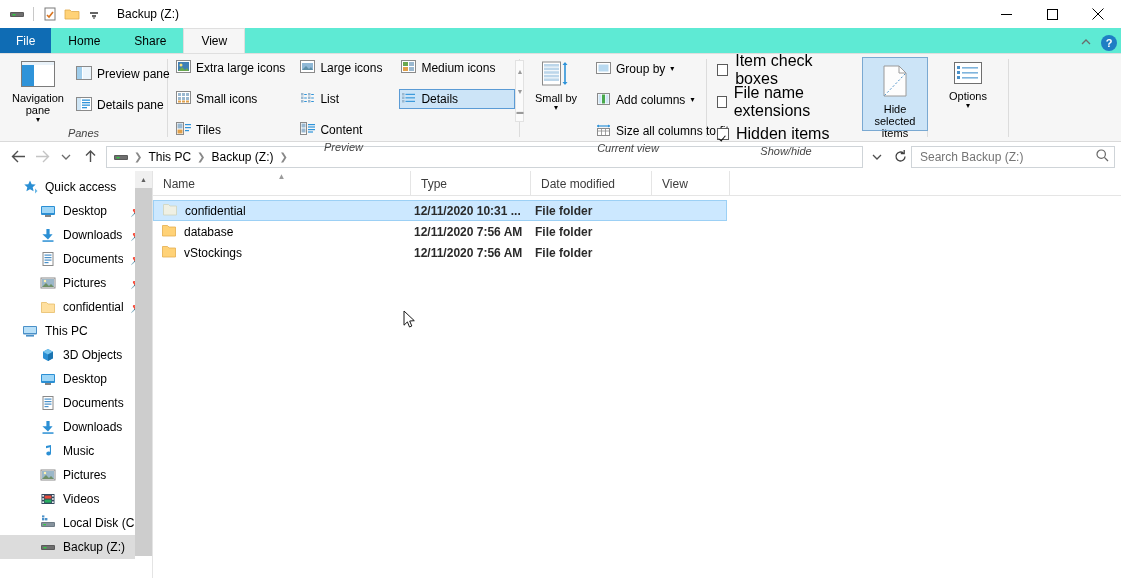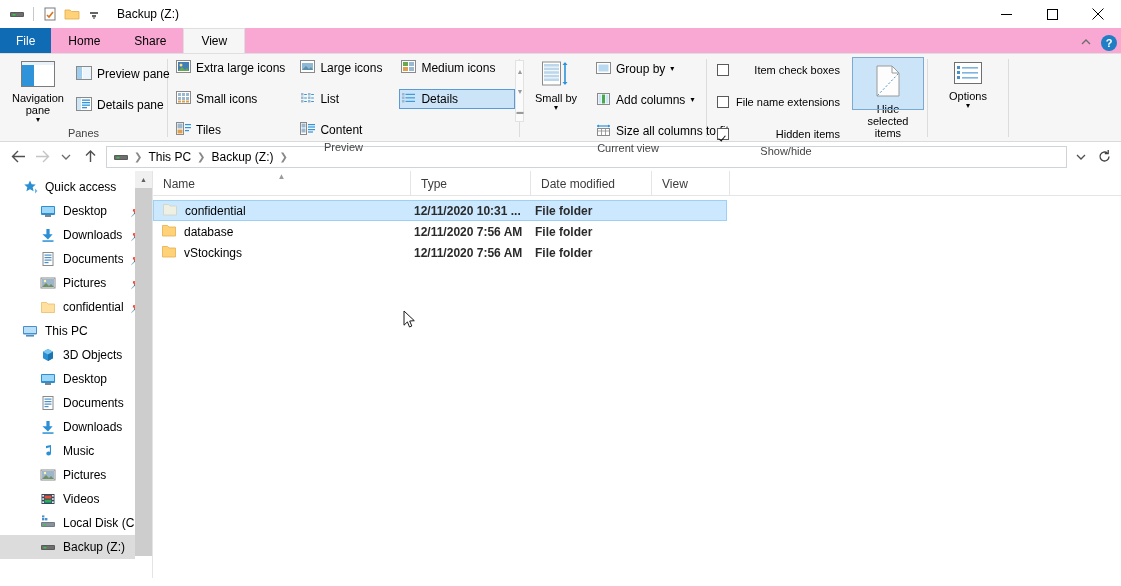--- a/index.html
+++ b/index.html
@@ -17,48 +17,48 @@
   .titlebar { position:relative; height:28px; background:#ffffff; display:flex; align-items:center; }
   .qat { display:flex; align-items:center; gap:0px; padding-left:6px; height:28px; }
   .qat-ico { width:22px; height:22px; display:flex; align-items:center; justify-content:center; }
   .qat-sep { width:1px; height:14px; background:#c8c8c8; margin:0 5px; }
   .title-text { margin-left:12px; font-size:12px; color:#000; }
   .wctl { position:absolute; right:0; top:0; display:flex; height:28px; }
   .wbtn { width:46px; height:28px; display:flex; align-items:center; justify-content:center; }
   .wbtn svg { display:block; }
 
   
-  .tabs { position:relative; height:25px; background:#f9a8d4; display:flex; align-items:flex-end; }
+  .tabs { position:relative; height:25px; background:#5eead4; display:flex; align-items:flex-end; }
   .tab { height:25px; padding:0 17px; display:flex; align-items:center; font-size:12px; color:#000; }
   .tab.file { background:#0f6cb4; color:#fff; padding:0 16px; }
   .tab.sel { background:#f6f6f6; border:1px solid #dfdfdf; border-bottom:none; }
   .tabright { position:absolute; right:4px; bottom:2px; display:flex; align-items:center; gap:8px; }
   .helpcirc { width:16px; height:16px; border-radius:50%; background:#1f7ec4; color:#fff;
               font-size:11px; display:flex; align-items:center; justify-content:center; font-weight:bold;}
 
   
   .ribbon { position:relative; height:89px; background:#f6f6f6; border-top:1px solid #dfdfdf;
             border-bottom:1px solid #dadada; display:flex; }
   .grp { position:relative; height:88px; display:flex; flex-direction:column; }
   .grp-body { flex:1; display:flex; align-items:flex-start; padding-top:4px; }
-  .grp-label { height:16px; text-align:center; font-size:11px; color:#444; line-height:14px; }
+  .grp-label { height:16px; text-align:center; font-size:11px; color:#444; line-height:14px;font-style:italic; }
   .grp-div { width:1px; background:#dcdcdc; margin:5px 0 5px 0; height:78px; }
 
   .bigbtn { width:auto; min-width:64px; padding:3px 4px 0; display:flex; flex-direction:column;
             align-items:center; text-align:center; font-size:11px; line-height:12px; color:#000; }
   .bigbtn .bi { margin-bottom:3px; }
   .bigbtn.on { background:#cce4f7; outline:1px solid #7aa9d2; }
 
   .smbtn { display:flex; align-items:center; gap:5px; height:20px; padding:0 5px 0 2px;
            font-size:12px; color:#000; white-space:nowrap; }
   .smbtn.on { background:#cce4f7; border:1px solid #5b9bd5; padding:0 4px 0 1px; }
   .col { display:flex; flex-direction:column; gap:11px; }
   .caret { font-size:8px; line-height:8px; }
 
-  .chkrow { display:flex; align-items:center; gap:7px; height:21px; padding:0 4px; font-size:11px;justify-content:space-between; }
+  .chkrow { display:flex; align-items:center; gap:7px; height:21px; padding:0 4px; font-size:16px; }
   .cbx { width:12px; height:12px; border:1px solid #5a5a5a; background:#fff; position:relative; }
   .cbx.ck::after { content:""; position:absolute; left:2px; top:5px; width:3px; height:6px;
      border-right:1.6px solid #111; border-bottom:1.6px solid #111; transform:rotate(40deg); }
 
   .lay-scroll { width:16px; height:62px; margin-top:2px; display:flex; flex-direction:column;
                 background:#fbfbfb; border:1px solid #e2e2e2; }
   .lay-scroll div { flex:1; display:flex; align-items:center; justify-content:center; font-size:7px; color:#9a9a9a;}
 
   
   .addr { height:29px; background:#fff; display:flex; align-items:center; padding:0 6px; }
@@ -434,21 +434,21 @@
           </div>
           <div class="chkrow">
             <span class="cbx"></span>
             <span>File name extensions</span>
           </div>
           <div class="chkrow">
             <span class="cbx ck"></span>
             <span>Hidden items</span>
           </div>
         </div>
-        <div class="bigbtn on" style="width:70px;margin-left:9px;height:51px;justify-content:space-between;padding-top:6px">
+        <div class="bigbtn on" style="width:70px;margin-left:9px;height:72px;justify-content:space-between;padding-top:6px">
           <span class="bi">
             <svg width="32" height="34" viewBox="0 0 32 34">
                 <path d="M5 2h15l7 7v23H5z" fill="#fdfdfd" stroke="#9a9a9a"></path>
                 <path d="M20 2v7h7" fill="none" stroke="#9a9a9a"></path>
                 <path d="M5.5 31.5L26.5 9.5" stroke="#4a90c8" stroke-width="1" stroke-dasharray="2 2"></path>
               </svg>
           </span>
           <span>Hide selected items</span>
         </div>
       </div>
@@ -522,20 +522,29 @@
       <svg width="12" height="10" viewBox="0 0 12 10">
           <path d="M2 3l4 4 4-4" stroke="#4f4f4f" stroke-width="1.3" fill="none"></path>
         </svg>
     </div>
     <div class="refresh">
       <svg width="15" height="15" viewBox="0 0 15 15">
           <path d="M12 7.5a4.5 4.5 0 1 1-1.6-3.45" fill="none" stroke="#3f3f3f" stroke-width="1.3"></path>
           <path d="M11.2 1v3.6H7.8" fill="none" stroke="#3f3f3f" stroke-width="1.3"></path>
         </svg>
     </div>
+    <div class="searchbox">
+      <input placeholder="Search Backup (Z:)" style="">
+      <span>
+        <svg width="15" height="15" viewBox="0 0 15 15">
+            <circle cx="6.2" cy="6.2" r="4.2" fill="none" stroke="#666" stroke-width="1.2"></circle>
+            <path d="M9.4 9.4L13 13" stroke="#666" stroke-width="1.3"></path>
+          </svg>
+      </span>
+    </div>
   </div>
 
   <div class="body">
 
     <div class="nav">
       <div class="navlist">
 
         <div class="nitem ind0">
           <span class="ni">
             <svg width="16" height="16" viewBox="0 0 16 16">

